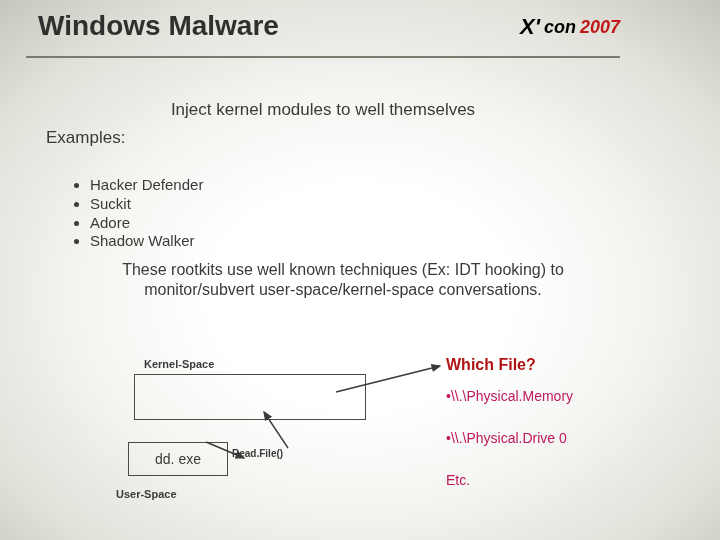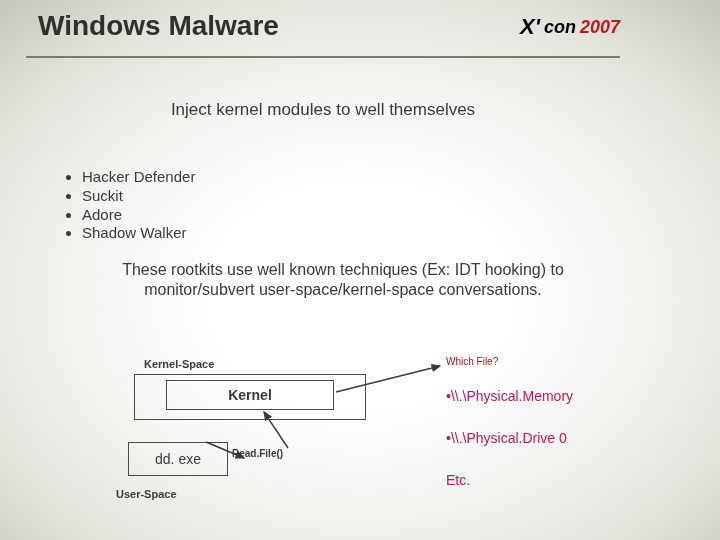--- a/index.html
+++ b/index.html
@@ -77,21 +77,21 @@
   .examples-label {
     position: absolute;
     left: 46px;
     top: 128px;
     font-size: 17px;
   }
   .bullets {
     position: absolute;
     left: 52px;
     top: 160px;
-    margin: 8px;
+    margin: 16px;
     padding: 0 0 0 22px;
     font-size: 15px;
     line-height: 1.25;
   }
   .bullets li { padding: 0; margin: 0; }
   .explain {
     position: absolute;
     left: 100px;
     right: 60px;
     top: 260px;
@@ -160,22 +160,22 @@
     position: absolute;
     left: 100px;
     top: 158px;
     font-size: 11px;
     font-weight: bold;
   }
   .which-file {
     position: absolute;
     left: 430px;
     top: 26px;
-    font-size: 10px;
-    font-weight: normal;
+    font-size: 16px;
+    font-weight: bold;
     color: #b01414;
   }
   .file-item {
     position: absolute;
     left: 430px;
     font-size: 14px;
     color: #be185d;
   }
   .file1 { top: 58px; }
   .file2 { top: 100px; }
@@ -200,35 +200,35 @@
     <div class="logo">
       <span class="logo-x">X'</span>
         <span class="logo-text">con</span>
         <span class="logo-year">2007</span>
     </div>
     <div class="header-rule"></div>
   </div>
 
   <div class="subtitle">Inject kernel modules to well themselves</div>
 
+  <div class="examples-label">Examples:</div>
 
   <ul class="bullets">
     <li>Hacker Defender</li>
     <li>Suckit</li>
     <li>Adore</li>
     <li>Shadow Walker</li>
   </ul>
 
   <div class="explain">These rootkits use well known techniques (Ex: IDT hooking) to monitor/subvert user-space/kernel-space conversations.</div>
 
   <div class="diagram">
 
     <div class="kspace-label">Kernel-Space</div>
     <div class="kspace-box"></div>
-    <div class="kernel-box">Kernel</div>
 
     <div class="dd-box">dd. exe</div>
     <div class="readfile">Read.File()</div>
     <div class="uspace-label">User-Space</div>
 
     <div class="which-file">Which File?</div>
     <div class="file-item file1">•\\.\Physical.Memory</div>
     <div class="file-item file2">•\\.\Physical.Drive 0</div>
     <div class="file-item file-etc">Etc.</div>
 

